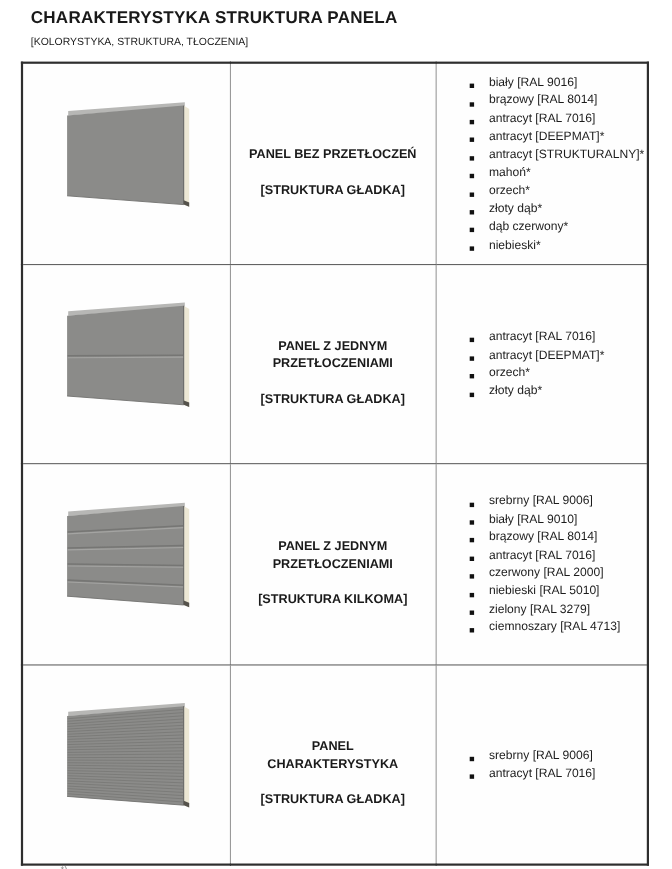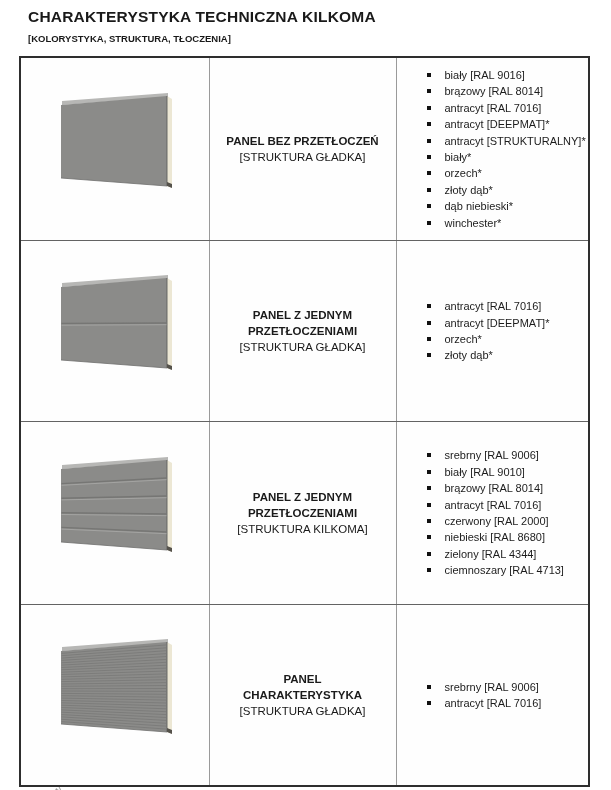--- a/index.html
+++ b/index.html
@@ -3,21 +3,21 @@
 <meta charset="utf-8">
 <style>
   html,body{margin:0;padding:0;background:#ffffff;}
   body{width:611px;height:790px;position:relative;overflow:hidden;
        font-family:"Liberation Sans", sans-serif;color:#1a1a1a;}
   .page{position:absolute;inset:0;background:#ffffff;}
 
   .doc-title{position:absolute;left:28px;top:8px;margin:0;
              font-size:15.5px;font-weight:bold;letter-spacing:.2px;color:#191919;}
   .doc-subtitle{position:absolute;left:28px;top:33px;margin:0;
-                font-size:9.5px;font-weight:bold;color:#191919;}
+                font-size:9.5px;font-weight:normal;color:#191919;}
 
   table.spec{position:absolute;left:19px;top:56px;border-collapse:collapse;
              table-layout:fixed;width:569px;background:#fdfdfd;
              border:2px solid #2e2e2e;}
   td.cell{border-left:1px solid #9a9a9a;border-right:1px solid #9a9a9a;
           border-top:1px solid #636363;border-bottom:1px solid #636363;
           vertical-align:middle;padding:0;background:#fefefe;}
   col.c-img{width:189px;} col.c-name{width:187px;} col.c-colors{width:193px;}
   tr:nth-child(1) td{height:182px;}
   tr:nth-child(2) td{height:179px;}
@@ -29,38 +29,38 @@
   .face{fill:var(--face);}
   .ptop{fill:var(--face-top);}
   .core{fill:var(--core);}
   .seam{stroke:var(--seam);stroke-width:0.9;}
   .notch{fill:var(--notch);}
   line.gd{stroke:var(--groove-dark);}
   line.gl{stroke:var(--groove-light);}
   .edge{stroke:#6f6f6d;stroke-width:0.8;fill:none;}
 
   .cell-name{text-align:center;}
-  .pname{font-size:11.5px;font-weight:bold;line-height:16px;max-width:158px;margin:0 auto;}
-  .pstruct{font-size:11.5px;font-weight:normal;line-height:16px;max-width:170px;margin:0 auto;}
+  .pname{font-size:11.5px;font-weight:bold;line-height:16px;max-width:158px;margin:16px auto;}
+  .pstruct{font-size:11.5px;font-weight:bold;line-height:16px;max-width:170px;margin:0 auto;}
 
   .clist{list-style:none;margin:0;padding:0 6px 0 30px;}
-  .clist li{display:flex;align-items:flex-start;font-size:11px;line-height:16.4px;
+  .clist li{display:flex;align-items:center;font-size:11px;line-height:16.4px;
             color:#1c1c1c;}
   .bullet{width:4px;height:4px;background:#111111;display:inline-block;
           flex:none;margin:6px 14px 0 0;}
   .ctext{white-space:nowrap;}
 
   .footnote-crop{position:absolute;left:55px;bottom:0;width:220px;height:3px;
                  overflow:hidden;font-size:9px;color:#8a8a8a;line-height:9px;}
 </style>
 </head>
 <body>
 
 <div class="page">
-  <h1 class="doc-title">CHARAKTERYSTYKA TECHNICZNA KILKOMA</h1>
+  <h1 class="doc-title">CHARAKTERYSTYKA STRUKTURA PANELA</h1>
   <h2 class="doc-subtitle">[KOLORYSTYKA, STRUKTURA, TŁOCZENIA]</h2>
 
   <table class="spec">
     <colgroup>
       <col class="c-img">
         <col class="c-name">
         <col class="c-colors">
     </colgroup>
     <tbody id="spec-tbody">
         <tr class="trow">
@@ -102,37 +102,37 @@
               <li>
                 <span class="bullet"></span>
                 <span class="ctext">antracyt [DEEPMAT]*</span>
               </li>
               <li>
                 <span class="bullet"></span>
                 <span class="ctext">antracyt [STRUKTURALNY]*</span>
               </li>
               <li>
                 <span class="bullet"></span>
-                <span class="ctext">biały*</span>
+                <span class="ctext">mahoń*</span>
               </li>
               <li>
                 <span class="bullet"></span>
                 <span class="ctext">orzech*</span>
               </li>
               <li>
                 <span class="bullet"></span>
                 <span class="ctext">złoty dąb*</span>
               </li>
               <li>
                 <span class="bullet"></span>
-                <span class="ctext">dąb niebieski*</span>
-              </li>
-              <li>
-                <span class="bullet"></span>
-                <span class="ctext">winchester*</span>
+                <span class="ctext">dąb czerwony*</span>
+              </li>
+              <li>
+                <span class="bullet"></span>
+                <span class="ctext">niebieski*</span>
               </li>
             </ul>
     </td>
   </tr>
         <tr class="trow">
     <td class="cell cell-img">
       <svg class="panel-svg" width="189" height="180" viewBox="0 0 189 180">
 
         <polygon class="ptop" points="41,42 147,34 147,38 41,46"></polygon>
 
@@ -224,25 +224,25 @@
               <li>
                 <span class="bullet"></span>
                 <span class="ctext">antracyt [RAL 7016]</span>
               </li>
               <li>
                 <span class="bullet"></span>
                 <span class="ctext">czerwony [RAL 2000]</span>
               </li>
               <li>
                 <span class="bullet"></span>
-                <span class="ctext">niebieski [RAL 8680]</span>
-              </li>
-              <li>
-                <span class="bullet"></span>
-                <span class="ctext">zielony [RAL 4344]</span>
+                <span class="ctext">niebieski [RAL 5010]</span>
+              </li>
+              <li>
+                <span class="bullet"></span>
+                <span class="ctext">zielony [RAL 3279]</span>
               </li>
               <li>
                 <span class="bullet"></span>
                 <span class="ctext">ciemnoszary [RAL 4713]</span>
               </li>
             </ul>
     </td>
   </tr>
         <tr class="trow">
     <td class="cell cell-img">

